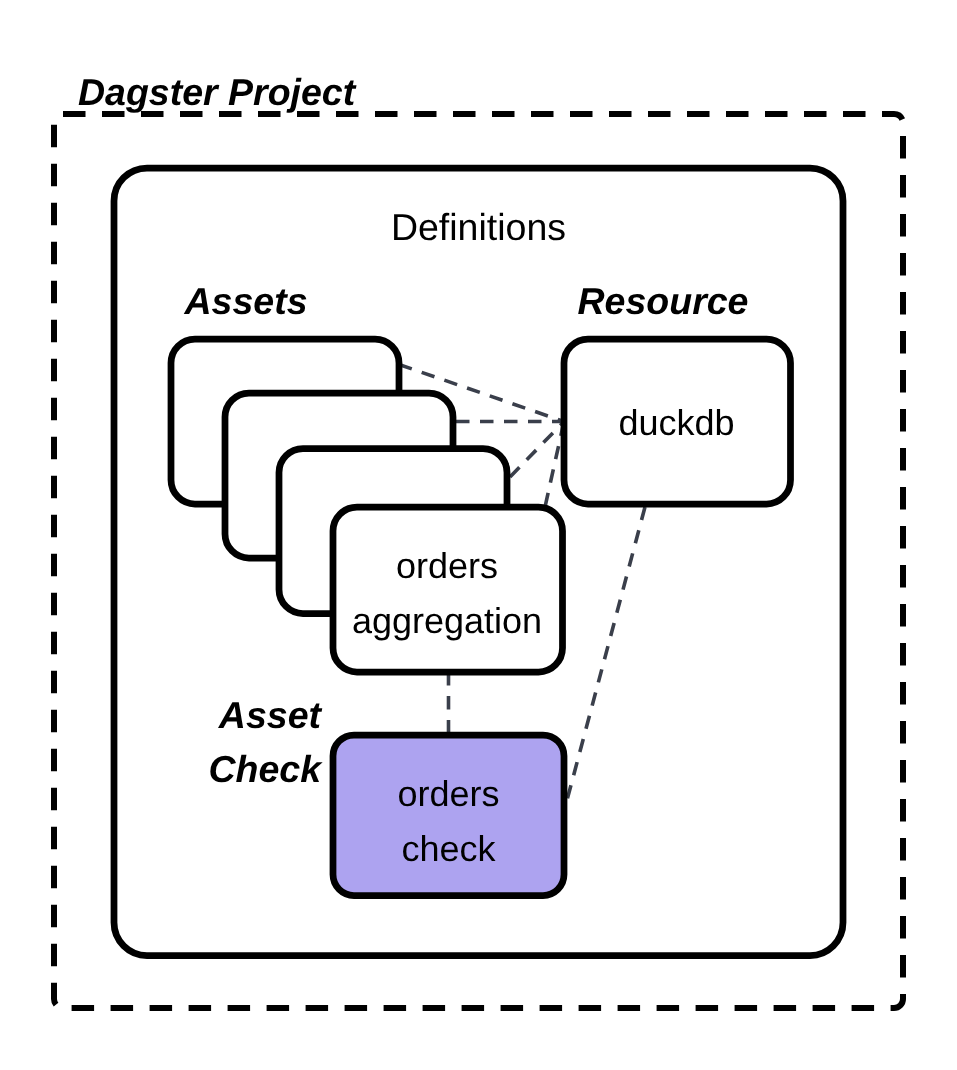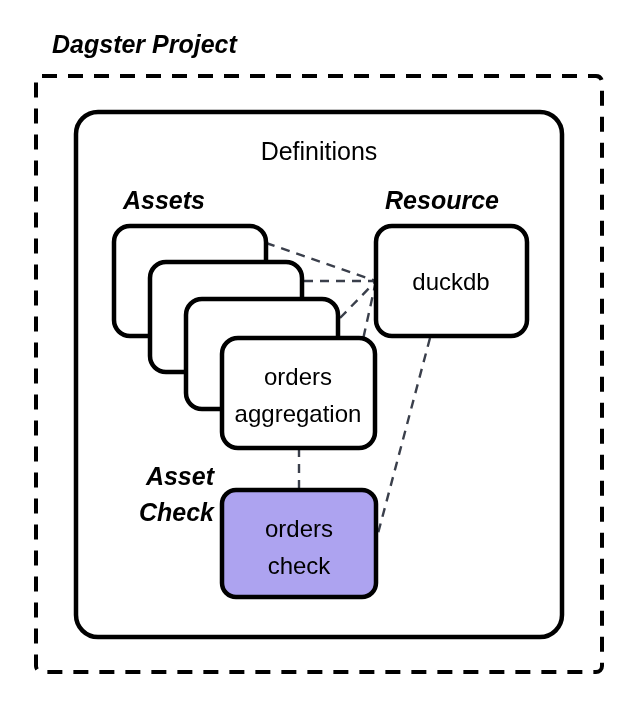--- a/index.html
+++ b/index.html
@@ -105,16 +105,16 @@
     <text class="node-text" x="298" y="422" text-anchor="middle">aggregation</text>
 
     <rect class="node-box" x="376" y="226" width="151" height="110" rx="16" ry="16"></rect>
     <text class="node-text" x="451" y="290" text-anchor="middle">duckdb</text>
 
     <rect class="node-box-check" x="222" y="490" width="154" height="107" rx="14" ry="14"></rect>
     <text class="node-text" x="299" y="537" text-anchor="middle">orders</text>
     <text class="node-text" x="299" y="574" text-anchor="middle">check</text>
   </svg>
 
-  <div style="position:absolute; left:52px; top:30px;">
+  <div style="position:absolute; left:52px; top:48px;">
     <span style="font-family:&quot;Liberation Sans&quot;, sans-serif; font-style:italic; font-weight:bold; font-size:25px; color:#000;">Dagster Project</span>
   </div>
 </div>
 
 </body></html>

